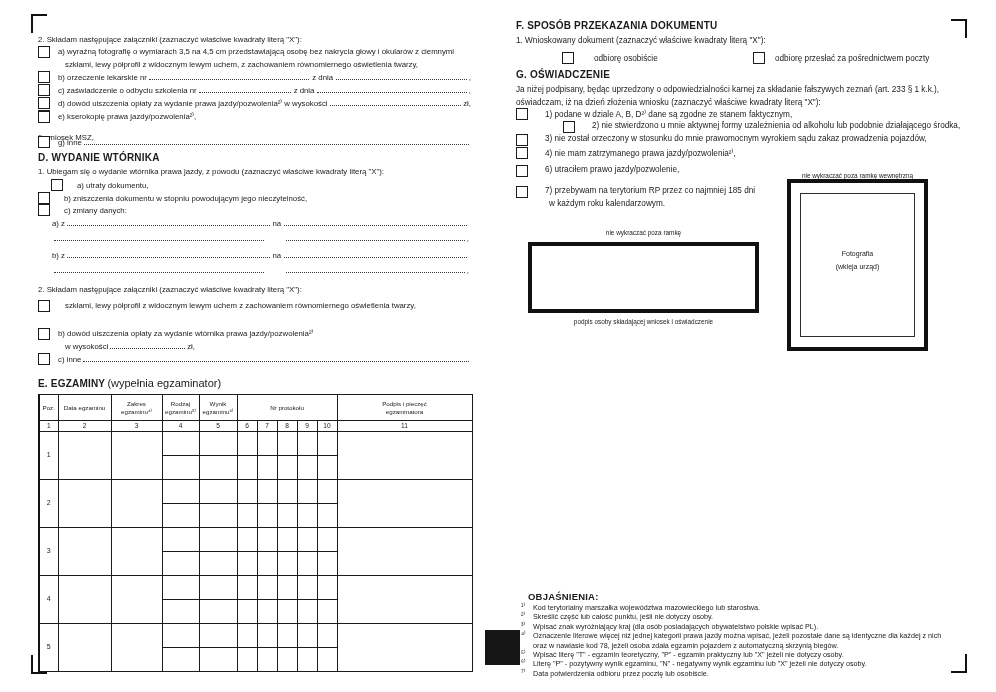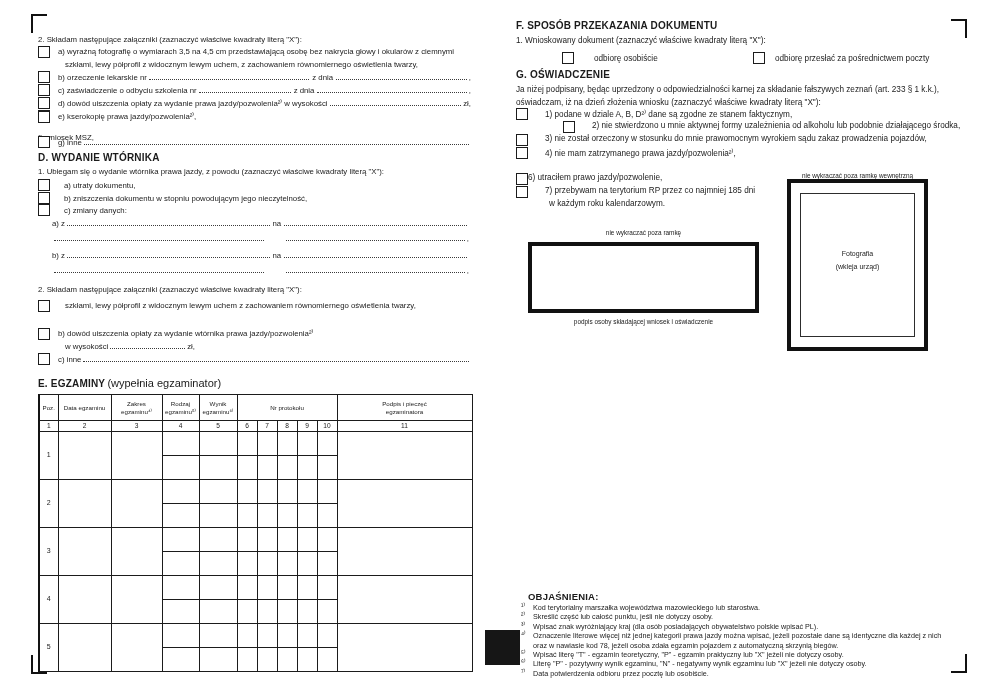--- a/index.html
+++ b/index.html
@@ -102,21 +102,21 @@
       <span class="cb"></span>
       <span class="drow" style="flex:1;">
         <span>g) inne</span>
         <span class="dots" style="flex:1;"></span>
       </span>
     </div>
 
     <div class="abs sechead" style="top:126px;left:0;">D. WYDANIE WTÓRNIKA</div>
     <div class="abs nw" style="top:141px;left:0;">1. Ubiegam się o wydanie wtórnika prawa jazdy, z powodu (zaznaczyć właściwe kwadraty literą "X"):</div>
 
-    <div class="ckrow" style="top:153px;">
+    <div class="ckrow" style="top:153px;margin-left:13px;">
       <span class="cb"></span>
       <span class="cktext" style="padding-left:6px;">a) utraty dokumentu,</span>
     </div>
     <div class="ckrow" style="top:166px;">
       <span class="cb"></span>
       <span class="cktext" style="padding-left:6px;">b) zniszczenia dokumentu w stopniu powodującym jego nieczytelność,</span>
     </div>
     <div class="ckrow" style="top:178px;">
       <span class="cb"></span>
       <span class="cktext" style="padding-left:6px;">c) zmiany danych:</span>
@@ -371,21 +371,21 @@
         <span class="nw">2) nie stwierdzono u mnie aktywnej formy uzależnienia od alkoholu lub podobnie działającego środka,</span>
     </div>
     <div class="abs" style="top:119px;left:0;display:flex;gap:17px;">
       <span class="cb"></span>
         <span class="nw">3) nie został orzeczony w stosunku do mnie prawomocnym wyrokiem sądu zakaz prowadzenia pojazdów,</span>
     </div>
     <div class="abs" style="top:132px;left:0;display:flex;gap:17px;">
       <span class="cb"></span>
         <span class="nw">4) nie mam zatrzymanego prawa jazdy/pozwolenia²⁾,</span>
     </div>
-    <div class="abs" style="top:158px;left:0;display:flex;gap:0;">
+    <div class="abs" style="top:150px;left:0;display:flex;gap:17px;">
       <span class="cb"></span>
         <span class="nw">6) utraciłem prawo jazdy/pozwolenie,</span>
     </div>
     <div class="abs" style="top:171px;left:0;display:flex;gap:17px;">
       <span class="cb"></span>
         <span class="nw">7) przebywam na terytorium RP przez co najmniej 185 dni</span>
     </div>
     <div class="abs nw" style="top:184px;left:33px;">w każdym roku kalendarzowym.</div>
 
     <div class="abs note-sm" style="top:157px;left:271px;width:141px;">nie wykraczać poza ramkę wewnętrzną</div>

